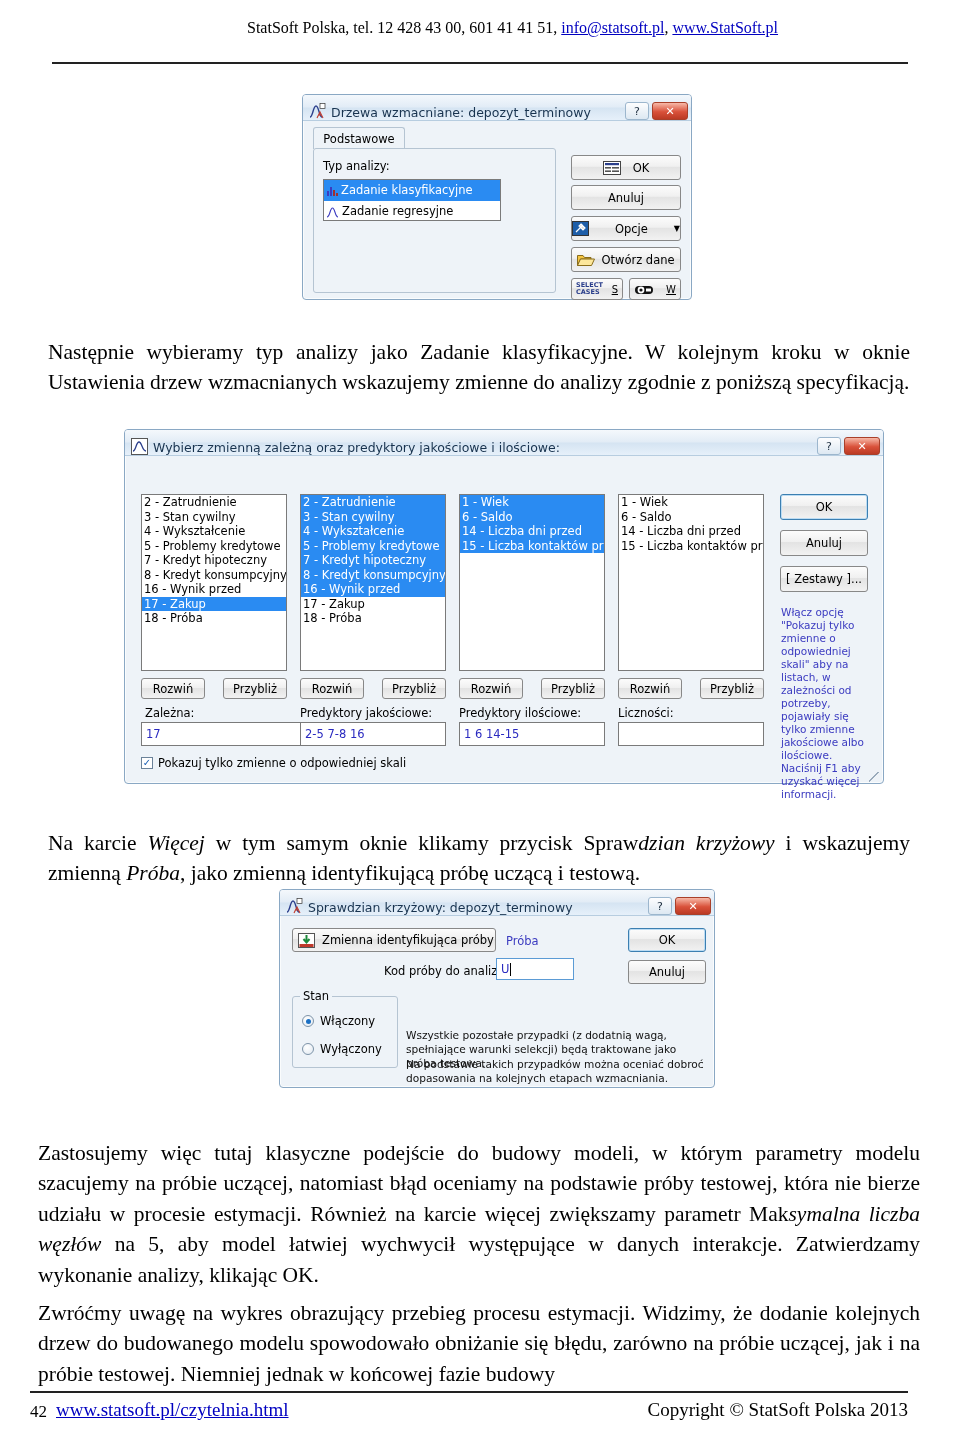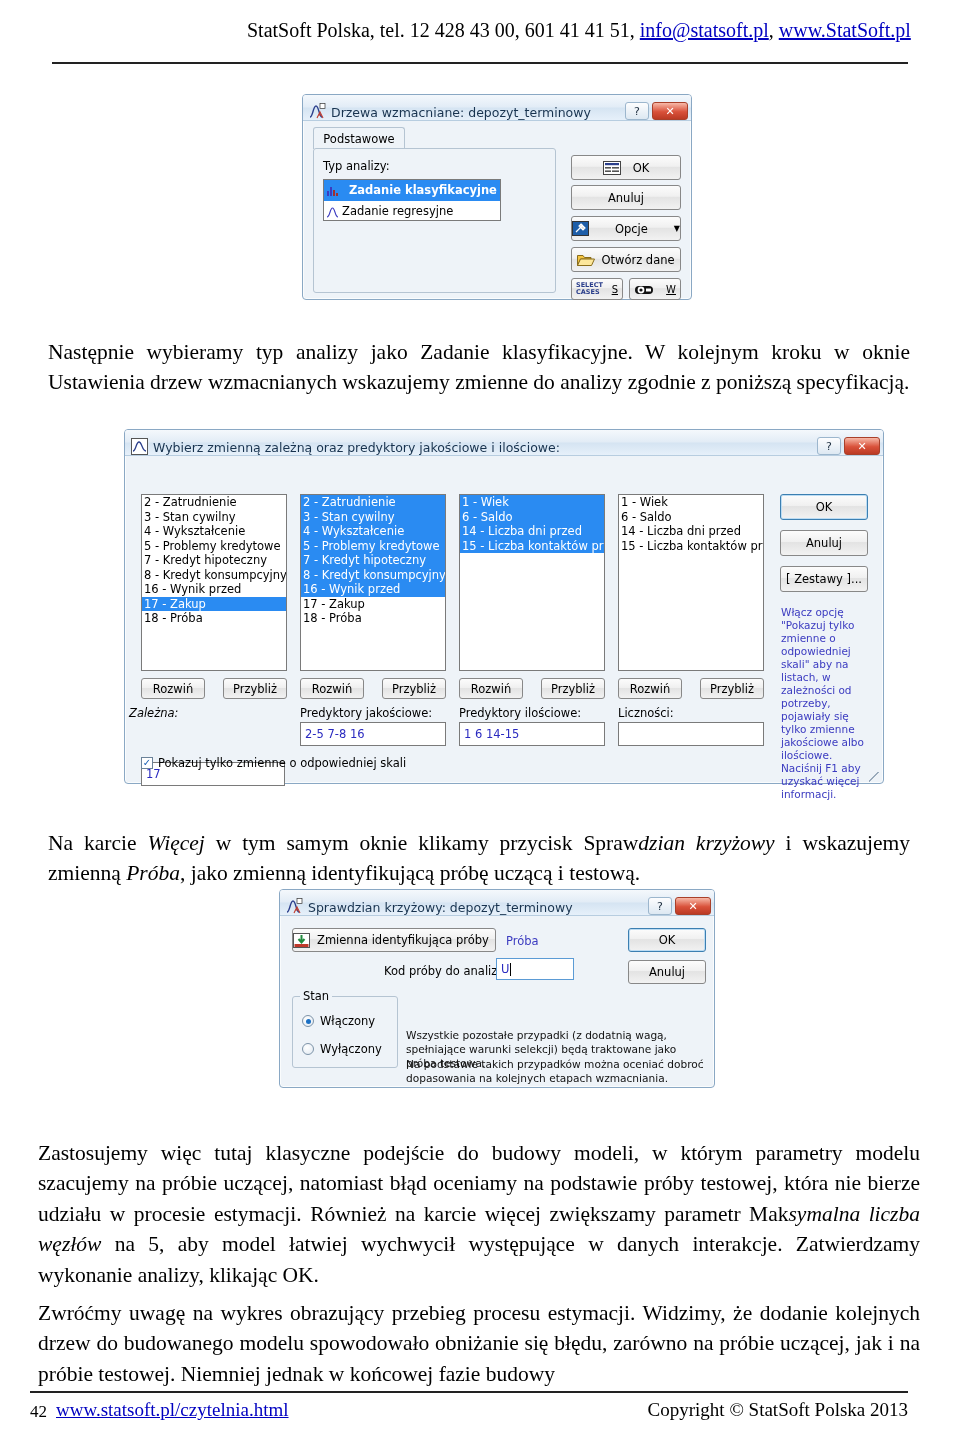--- a/index.html
+++ b/index.html
@@ -39,21 +39,21 @@
     font-size: 30px;
     letter-spacing: -1px;
     margin-left: 4px;
     color:#000;
   }
   .logo-reg { font-size: 11px; vertical-align: super; }
   .header-contact {
     position: absolute;
     left: 247px; top: 19px;
     font-family: "Liberation Serif", serif;
-    font-size: 20px;
+    font-size: 16px;
     white-space: nowrap;
   }
   .header-contact a { color:#0000c0; text-decoration: underline; }
   .header-rule {
     position:absolute; left:52px; top:62px; width:856px;
     border-top:2px solid #222;
   }
 
   
   .para {
@@ -220,21 +220,21 @@
                 background:#eef3f8;border:1px solid #b5c4d2;border-bottom:none;border-radius:3px 3px 0 0;
                 display:flex;align-items:center;justify-content:center;">
       <span class="lbl">Podstawowe</span>
     </div>
 
     <div class="groupbox" style="position:absolute;left:10px;top:27px;width:243px;height:145px;background:#eef3f8;"></div>
 
     <div class="lbl" style="position:absolute;left:20px;top:38px;">Typ analizy:</div>
 
     <div class="listbox" style="position:absolute;left:20px;top:58px;width:178px;height:42px;">
-      <div class="li sel" style="display:flex;align-items:center;gap:10px;height:21px;font-weight:bold;">
+      <div class="li sel" style="display:flex;align-items:center;gap:2px;height:21px;">
         <svg width="13" height="12" viewBox="0 0 13 12">
           <rect x="1" y="6" width="2" height="5" fill="#3b3bc0"></rect>
           <rect x="4" y="2" width="2" height="9" fill="#3b3bc0"></rect>
           <rect x="7" y="5" width="2" height="6" fill="#a03030"></rect>
           <rect x="10" y="8" width="2" height="3" fill="#a03030"></rect>
         </svg>
         <span>Zadanie klasyfikacyjne</span>
       </div>
       <div class="li" style="display:flex;align-items:center;gap:3px;height:21px;">
         <svg width="13" height="12" viewBox="0 0 13 12">
@@ -320,22 +320,22 @@
       <div class="li">16 - Wynik przed</div>
       <div class="li sel">17 - Zakup</div>
       <div class="li">18 - Próba</div>
     </div>
     <div class="btn" style="position:absolute;left:16px;top:222px;width:64px;height:21px;">
       <span>Rozwiń</span>
       </div>
     <div class="btn" style="position:absolute;left:98px;top:222px;width:64px;height:21px;">
       <span>Przybliż</span>
       </div>
-    <div class="lbl" style="position:absolute;left:4px;top:250px;font-style:italic;">Zależna:</div>
-    <div class="txtbox" style="position:absolute;left:16px;top:266px;width:144px;height:24px;margin-top:40px;">
+    <div class="lbl" style="position:absolute;left:20px;top:250px;">Zależna:</div>
+    <div class="txtbox" style="position:absolute;left:16px;top:266px;width:174px;height:24px;">
       <span>17</span>
     </div>
 
     <div class="listbox" style="position:absolute;left:175px;top:38px;width:146px;height:177px;">
       <div class="li sel">2 - Zatrudnienie</div>
       <div class="li sel">3 - Stan cywilny</div>
       <div class="li sel">4 - Wykształcenie</div>
       <div class="li sel">5 - Problemy kredytowe</div>
       <div class="li sel">7 - Kredyt hipoteczny</div>
       <div class="li sel">8 - Kredyt konsumpcyjny</div>
@@ -422,21 +422,21 @@
       <rect x="11" y="0.5" width="5" height="5" fill="#fff" stroke="#333" stroke-width="0.7"></rect>
     </svg>
     <div class="dlg-title-text">Sprawdzian krzyżowy: depozyt_terminowy</div>
     <div class="tb-btns">
       <div class="tb-btn">?</div>
       <div class="tb-btn close">✕</div>
     </div>
   </div>
   <div class="dlg-body" style="height:172px;">
 
-    <div class="btn" style="position:absolute;left:12px;top:12px;width:204px;height:24px;justify-content:flex-start;gap:7px;">
+    <div class="btn" style="position:absolute;left:12px;top:12px;width:204px;height:24px;justify-content:flex-start;gap:7px;padding-left:5px;">
       <svg width="17" height="15" viewBox="0 0 17 15">
         <rect x="0.5" y="0.5" width="16" height="14" fill="#fff" stroke="#555"></rect>
         <rect x="1.5" y="11" width="14" height="3" fill="#c0392b"></rect>
         <path d="M8.5 2 V8 M5.5 6 L8.5 9.5 L11.5 6" stroke="#1e8a3c" stroke-width="2" fill="none"></path>
       </svg>
       <span>Zmienna identyfikująca próby</span>
     </div>
     <div class="lbl" style="position:absolute;left:226px;top:18px;color:#3b3bc0;">Próba</div>
 
     <div class="lbl" style="position:absolute;left:104px;top:48px;">Kod próby do analizy:</div>

